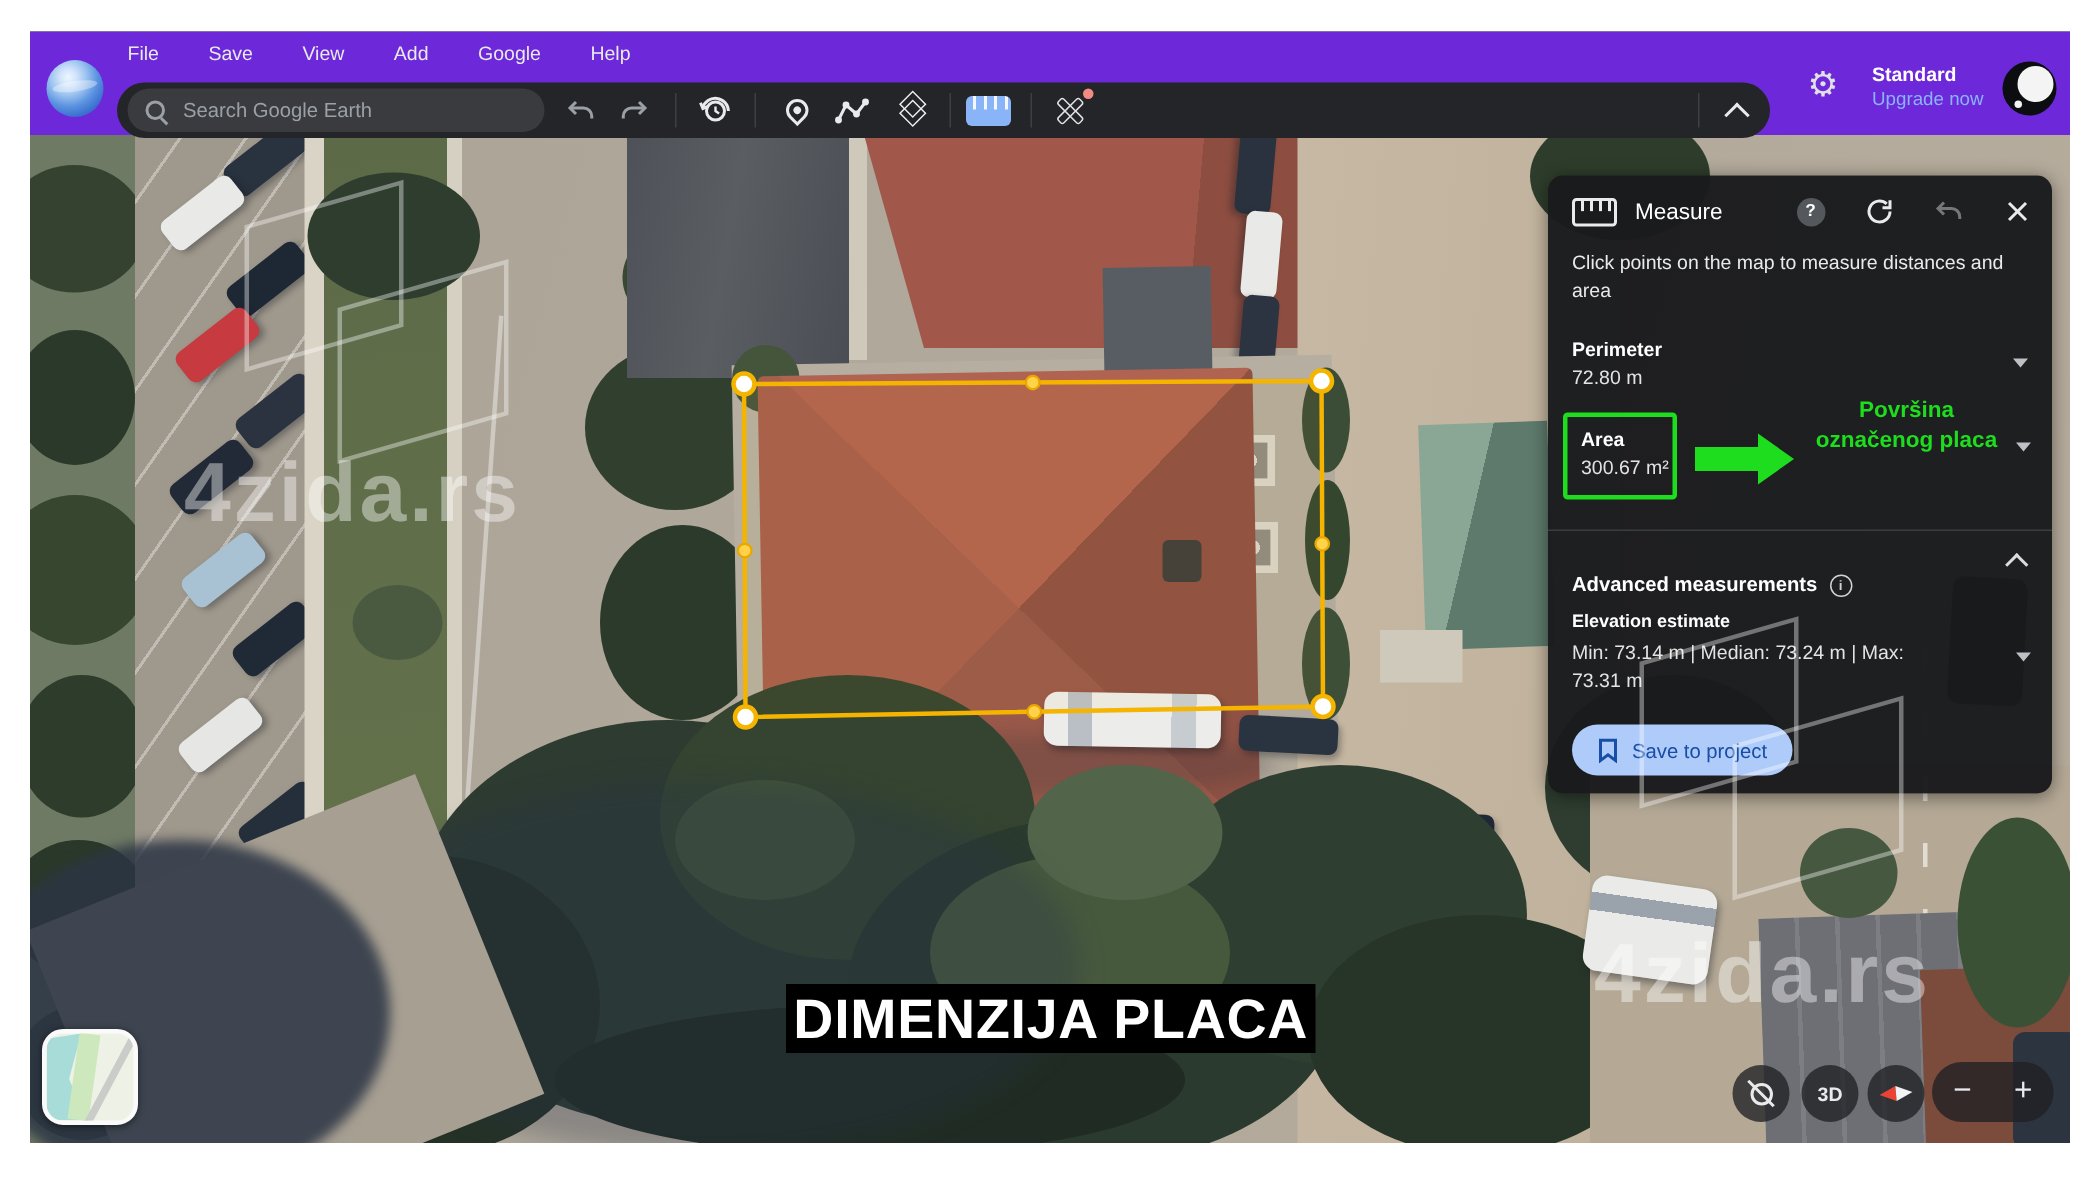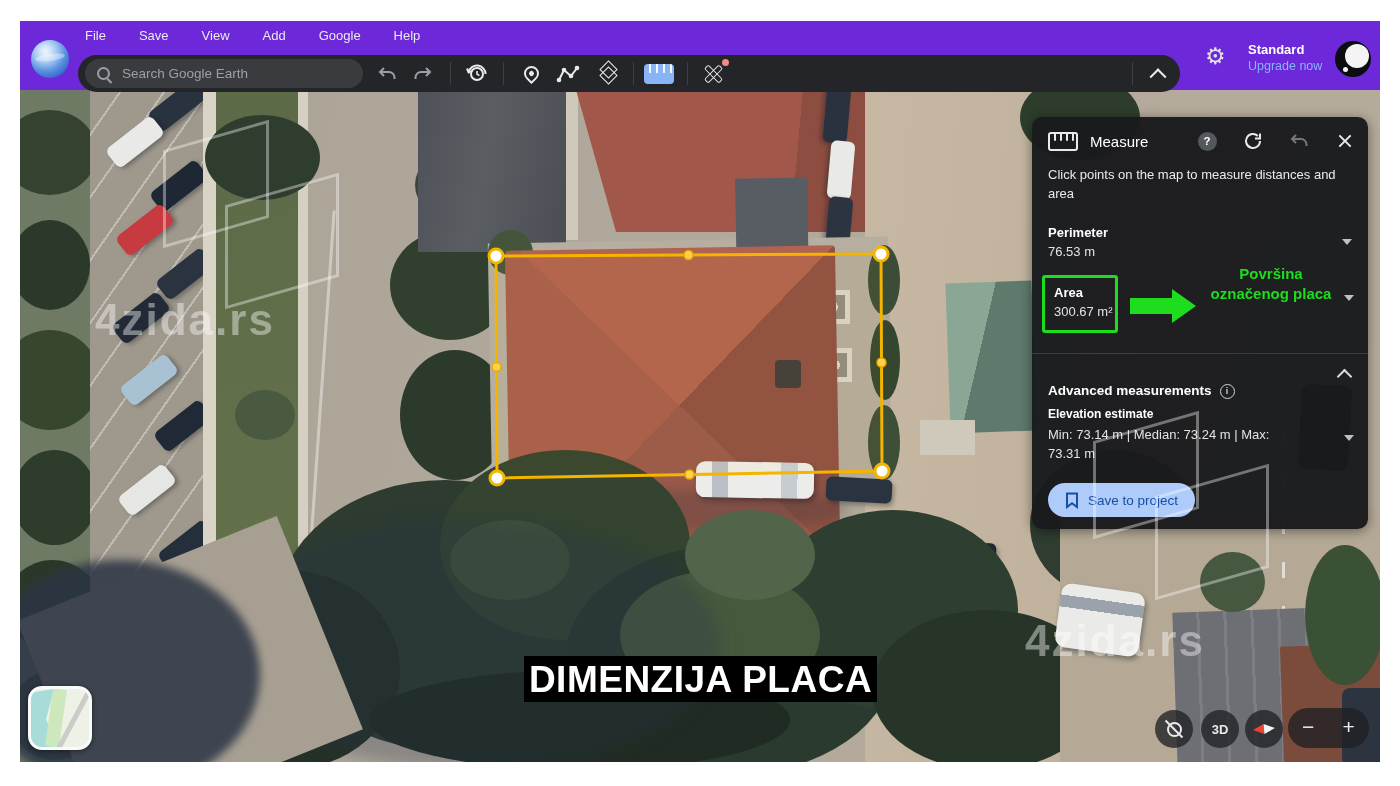--- a/index.html
+++ b/index.html
@@ -81,21 +81,21 @@
   .garrow i{position:absolute;left:0;top:9px;width:42px;height:16px;background:#1edc1e}
   .garrow b{position:absolute;left:42px;top:0;width:0;height:0;border-top:17px solid transparent;border-bottom:17px solid transparent;border-left:24px solid #1edc1e}
   .gtext{position:absolute;left:168px;top:147px;width:142px;text-align:center;color:#1edc1e;font-size:15px;font-weight:700;line-height:20px}
   .pdivider{position:absolute;left:0;right:0;top:236px;border-top:1px solid #3a3d42}
   .inf{display:inline-block;width:13px;height:13px;border:1.5px solid #d0d3d7;border-radius:50%;color:#d0d3d7;font-size:9px;font-weight:700;text-align:center;line-height:13px;margin-left:8px;vertical-align:1px}
   .savebtn{position:absolute;left:16px;top:366px;height:34px;border-radius:17px;background:#aecbfa;display:inline-flex;align-items:center;padding:0 17px;gap:9px}
   .savebtn span{color:#174ea6;font-size:13.5px;font-weight:500}
   
   .wm{position:absolute;z-index:50;pointer-events:none}
   .wmq{position:absolute;border:3px solid rgba(255,255,255,.38);transform:skewY(-16deg)}
-  .wmt{position:absolute;left:0;width:100%;color:rgba(255,255,255,.42);font-size:44px;font-weight:700;letter-spacing:2px}
+  .wmt{position:absolute;left:0;width:100%;text-align:center;color:rgba(255,255,255,.42);font-size:56px;font-weight:700;letter-spacing:2px}
 </style>
 </head>
 <body>
 
 <div class="app">
 
   <div class="map">
 
     <div class="abs" style="left:0;top:0;width:78px;height:672px;background:#6f7a64"></div>
     <div class="blob" style="left:-18px;top:20px;width:95px;height:85px;background:#34422f"></div>
@@ -351,21 +351,21 @@
       <div class="hicon">
         <div class="xicon">
             <i></i>
             <i></i>
           </div>
       </div>
     </div>
     <div class="pinstr">Click points on the map to measure distances and area</div>
     <div class="abs" style="left:16px;top:108px">
       <div class="plabel">Perimeter</div>
-      <div class="pval">76.53 m</div>
+      <div class="pval">72.80 m</div>
     </div>
     <div class="caret abs" style="right:16px;top:122px"></div>
     <div class="greenbox">
       <div class="plabel">Area</div>
       <div class="pval">300.67 m²</div>
     </div>
     <div class="garrow">
         <i></i>
         <b></b>
       </div>

